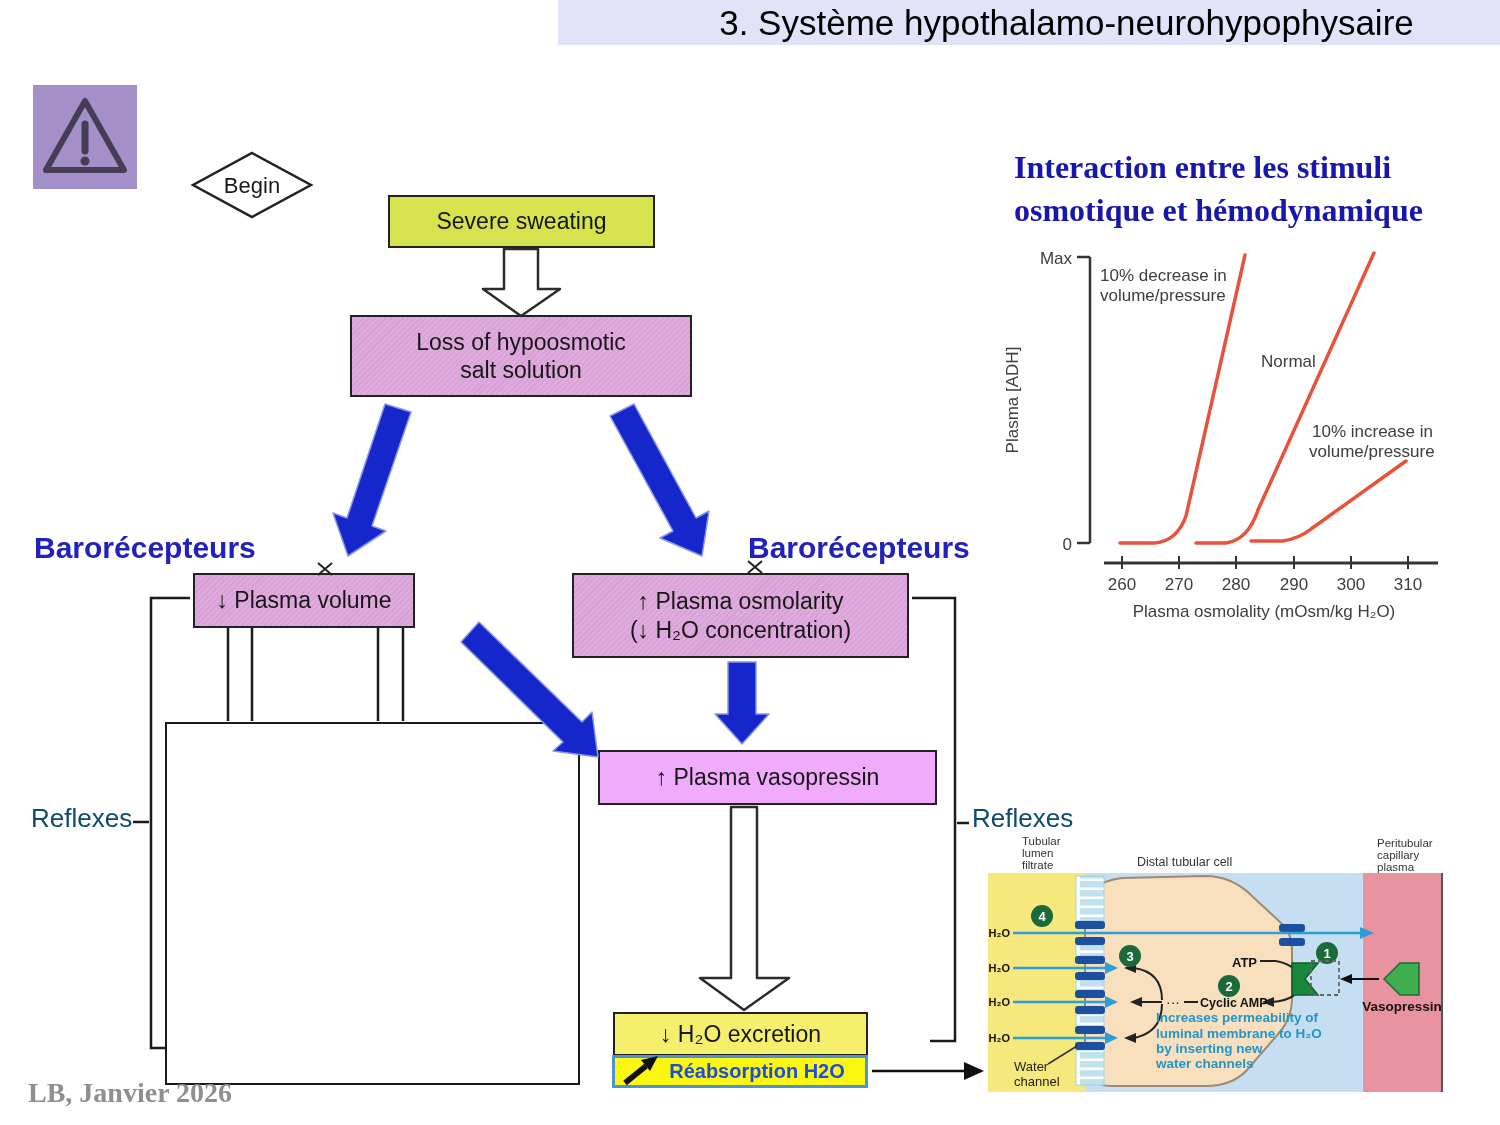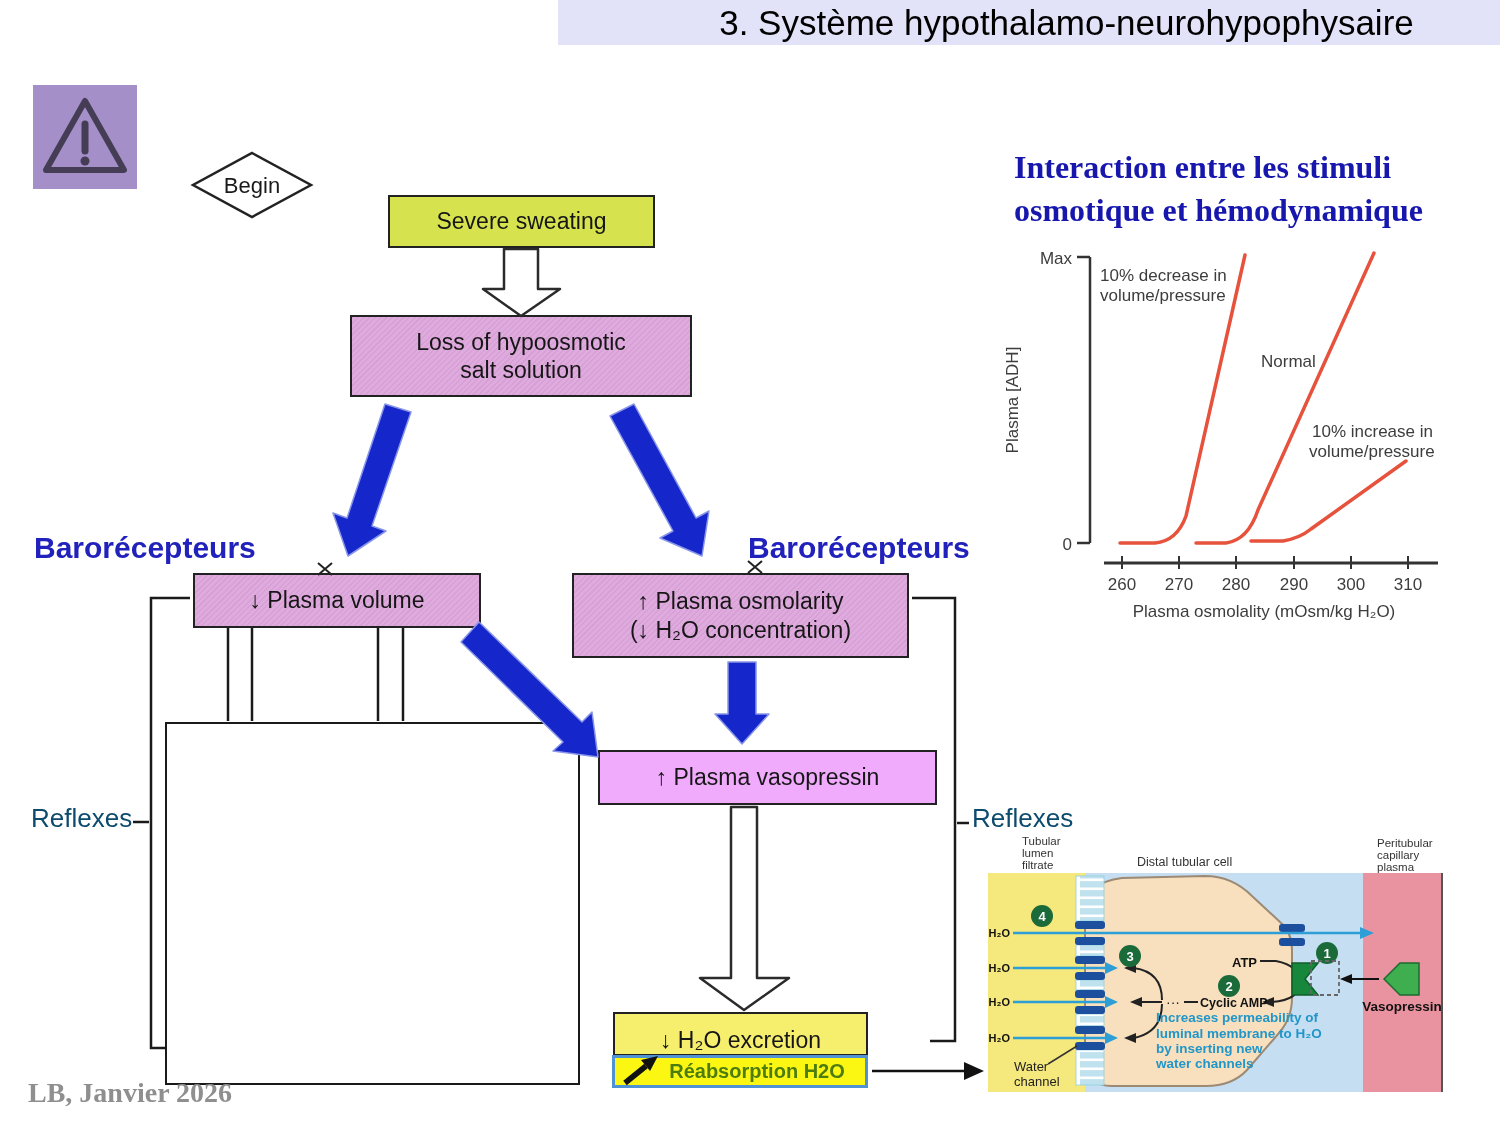--- a/index.html
+++ b/index.html
@@ -7,21 +7,21 @@
   .abs{position:absolute;}
   .titlebar{left:558px;top:0;width:942px;height:45px;background:#e2e2f8;color:#000000;
     font-size:35px;line-height:45px;text-align:center;padding-left:75px;box-sizing:border-box;white-space:nowrap;}
   .fbox{position:absolute;border:2.5px solid #222;display:flex;flex-direction:column;align-items:center;
     justify-content:center;text-align:center;color:#161616;font-size:23px;line-height:1.22;box-sizing:border-box;}
   .pink{background:#dfaadd;background-image:repeating-linear-gradient(135deg,rgba(140,80,140,.10) 0 1.5px,transparent 1.5px 4px);}
   .greenbox{background:#d6e34f;text-align:right;}
   .orangebox{background:#f0abfc;}
   .yellowbox{background:#f6ef6e;}
   .reabs{position:absolute;background:#fbf713;border:3px solid #4f93d4;box-sizing:border-box;
-    display:flex;align-items:center;justify-content:center;font-size:20px;font-weight:bold;color:#4d7c0f;padding-left:34px;}
+    display:flex;align-items:center;justify-content:center;font-size:20px;font-weight:bold;color:#1d4ed8;padding-left:34px;}
   .whitebox{position:absolute;background:#fff;border:2.5px solid #1a1a1a;box-sizing:border-box;}
   .band{position:absolute;}
   .bluelabel{position:absolute;color:#2121bb;font-weight:bold;font-size:30px;white-space:nowrap;}
   .reflexes{position:absolute;color:#0c4a6e;font-size:26px;white-space:nowrap;}
   .seriftitle{position:absolute;color:#1717ad;font-family:"Liberation Serif",serif;font-weight:bold;
     font-size:32px;line-height:43px;white-space:nowrap;}
   .credit{position:absolute;color:#8f8f8f;font-family:"Liberation Serif",serif;font-weight:bold;font-size:28px;}
   svg.overlay{position:absolute;left:0;top:0;pointer-events:none;}
   svg text{font-family:"Liberation Sans",sans-serif;}
   .t17{font-size:17px;fill:#3d3d3d;}
@@ -40,34 +40,34 @@
 
   <div class="fbox greenbox" style="left:388px;top:195px;width:267px;height:53px;">
     <div>Severe sweating</div>
   </div>
 
   <div class="fbox pink" style="left:350px;top:315px;width:342px;height:82px;">
     <div>Loss of hypoosmotic</div>
     <div>salt solution</div>
   </div>
 
-  <div class="fbox pink" style="left:193px;top:573px;width:288px;height:55px;">
+  <div class="fbox pink" style="left:193px;top:573px;width:222px;height:55px;">
     <div>↓ Plasma volume</div>
   </div>
 
   <div class="fbox pink" style="left:572px;top:573px;width:337px;height:85px;">
     <div>↑ Plasma osmolarity</div>
     <div>(↓ H₂O concentration)</div>
   </div>
 
   <div class="fbox orangebox" style="left:598px;top:750px;width:339px;height:55px;">
     <div>↑ Plasma vasopressin</div>
   </div>
 
-  <div class="fbox yellowbox" style="left:613px;top:1012px;width:255px;height:44px;border-width:2px;justify-content:flex-end;">
+  <div class="fbox yellowbox" style="left:613px;top:1012px;width:255px;height:44px;border-width:2px;">
     <div>↓ H₂O excretion</div>
   </div>
 
   <div class="reabs" style="left:612px;top:1055px;width:256px;height:33px;">
     <div>Réabsorption H2O</div>
   </div>
 
   <div class="whitebox" style="left:165px;top:722px;width:415px;height:363px;"></div>
 
   <div class="band" style="left:988px;top:873px;width:97px;height:219px;background:#f5e87d;"></div>

